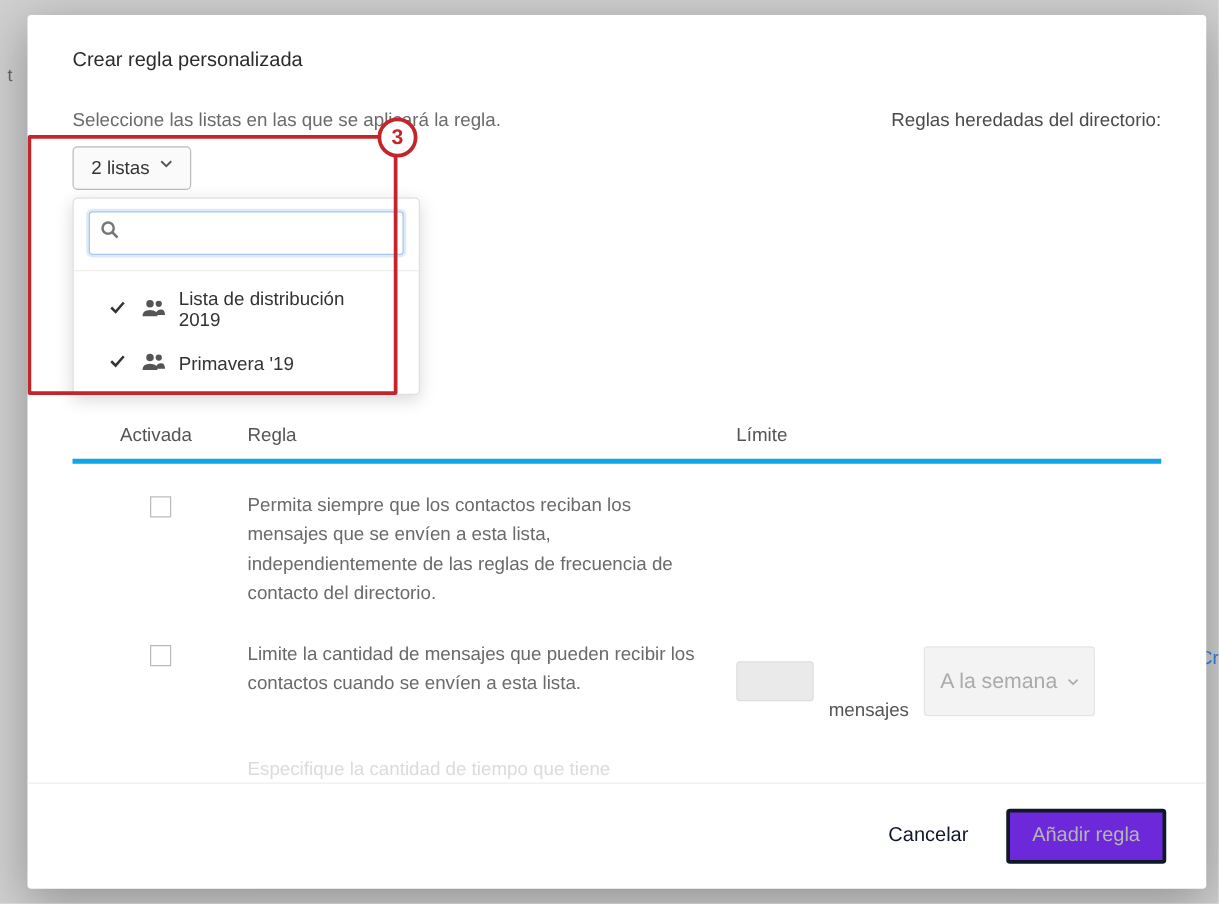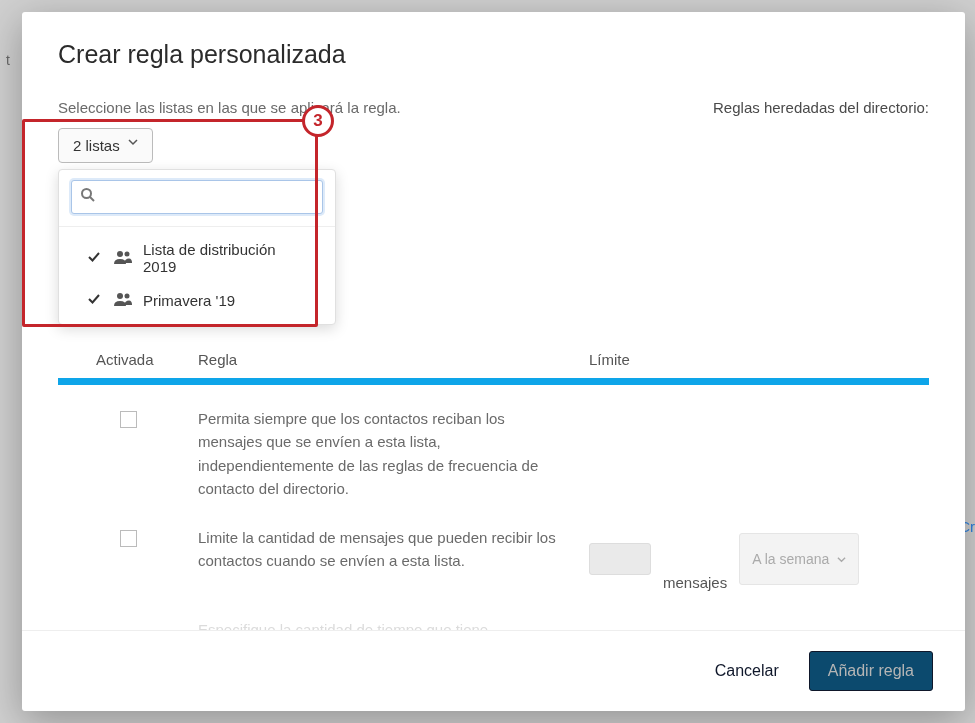--- a/index.html
+++ b/index.html
@@ -24,21 +24,21 @@
       background: #fff;
       border-radius: 3px;
       box-shadow: 0 10px 40px rgba(0,0,0,0.3);
       display: flex;
       flex-direction: column;
     }
     .modal-header {
       padding: 28px 36px 20px 36px;
     }
     .modal-title {
-      font-size: 25px;
+      font-size: 16px;
       font-weight: 400;
       color: #2b2b2b;
     }
     .modal-body {
       flex: 1;
       padding: 10px 36px 0 36px;
       overflow: hidden;
       position: relative;
     }
     .top-row {
@@ -170,21 +170,21 @@
       justify-content: center;
       z-index: 50;
       font-family: Georgia, serif;
     }
     .rules-section {
       margin-top: 188px;
     }
     .rules-header {
       display: flex;
       padding-bottom: 10px;
-      border-bottom: 7px solid #0ea5e9;
+      border-bottom: 4px solid #0ea5e9;
       color: #555;
       font-size: 15px;
     }
     .col-enabled { width: 140px; padding-left: 38px; }
     .col-rule { flex: 1; }
     .col-limit { width: 340px; }
     .rule-row {
       display: flex;
       padding: 22px 0;
       align-items: flex-start;
@@ -227,21 +227,21 @@
     }
     .period-select {
       display: inline-flex;
       align-items: center;
       gap: 8px;
       padding: 17px 12px;
       border: 1px solid #e5e5e5;
       border-radius: 3px;
       background: #f3f3f3;
       color: #aaa;
-      font-size: 14px;
+      font-size: 17px;
     }
     .truncated-rule {
       color: #b8b8b8;
       font-size: 15px;
       padding-top: 8px;
     }
     .modal-footer {
       padding: 20px 32px 20px 32px;
       display: flex;
       justify-content: flex-end;
@@ -251,22 +251,22 @@
     }
     .btn-cancel {
       background: transparent;
       border: none;
       color: #0f172a;
       font-size: 16px;
       cursor: pointer;
       padding: 8px 10px;
     }
     .btn-primary {
-      background: #0c4a6e;
-      border: 1px solid #0f172a;
+      background: #6d28d9;
+      border: 3px solid #0f172a;
       color: #b5b5b5;
       font-size: 16px;
       padding: 10px 18px;
       border-radius: 3px;
       cursor: not-allowed;
     }
     .bg-hint-right {
       position: absolute;
       right: 0;
       top: 518px;

